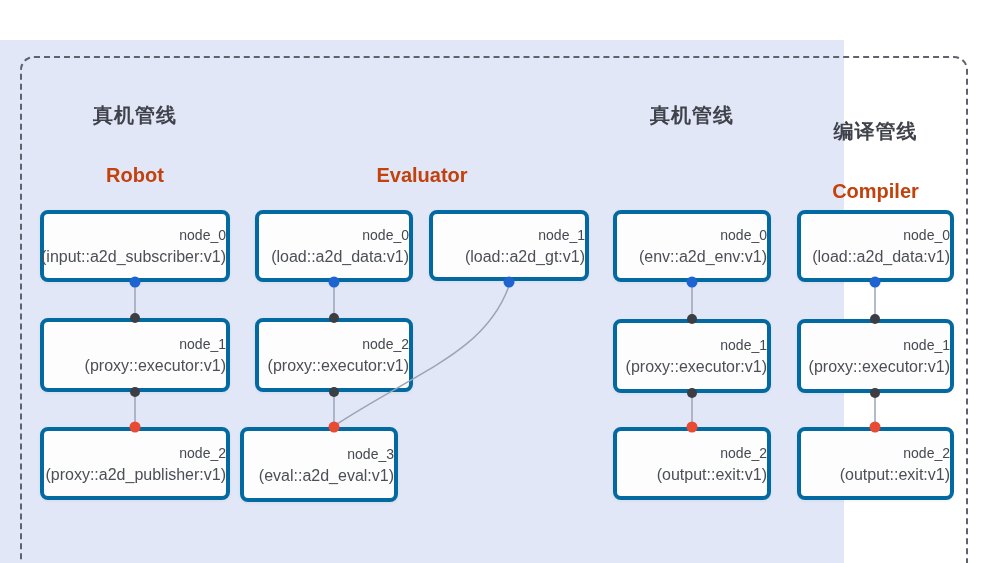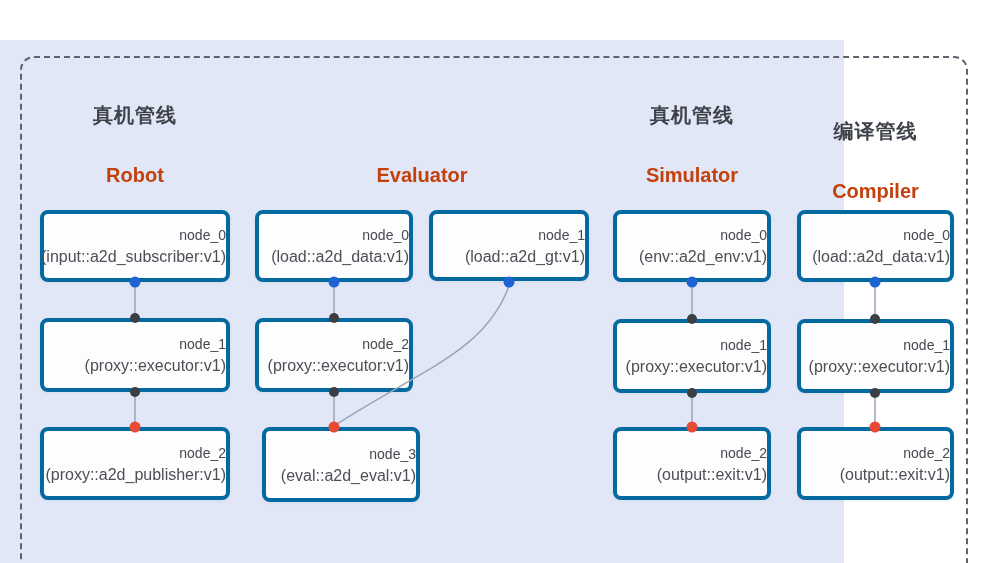--- a/index.html
+++ b/index.html
@@ -39,21 +39,20 @@
 
     <div class="pipeline-header" style="left:40px;top:62px;width:190px;height:90px;">
       <span class="title-cn">真机管线</span>
       <span class="title-en">Robot</span>
     </div>
     <div class="pipeline-header" style="left:255px;top:62px;width:334px;height:90px;">
       <span class="title-en">Evaluator</span>
     </div>
     <div class="pipeline-header" style="left:613px;top:62px;width:158px;height:90px;">
       <span class="title-cn">真机管线</span>
-      <span class="title-en">Simulator</span>
     </div>
     <div class="pipeline-header" style="left:797px;top:78px;width:157px;height:90px;">
       <span class="title-cn">编译管线</span>
       <span class="title-en">Compiler</span>
     </div>
 
     <div class="node-box" style="left:40px;top:170px;width:190px;height:72px;">
       <span class="node-name">node_0</span>
       <span class="node-type">(input::a2d_subscriber:v1)</span>
     </div>
@@ -71,21 +70,21 @@
       <span class="node-type">(load::a2d_data:v1)</span>
     </div>
     <div class="node-box" style="left:429px;top:170px;width:160px;height:71px;">
       <span class="node-name">node_1</span>
       <span class="node-type">(load::a2d_gt:v1)</span>
     </div>
     <div class="node-box" style="left:255px;top:278px;width:158px;height:74px;">
       <span class="node-name">node_2</span>
       <span class="node-type">(proxy::executor:v1)</span>
     </div>
-    <div class="node-box" style="left:262px;top:387px;width:158px;height:75px;">
+    <div class="node-box" style="left:240px;top:387px;width:158px;height:75px;">
       <span class="node-name">node_3</span>
       <span class="node-type">(eval::a2d_eval:v1)</span>
     </div>
 
     <div class="node-box" style="left:613px;top:170px;width:158px;height:72px;">
       <span class="node-name">node_0</span>
       <span class="node-type">(env::a2d_env:v1)</span>
     </div>
     <div class="node-box" style="left:613px;top:279px;width:158px;height:74px;">
       <span class="node-name">node_1</span>

